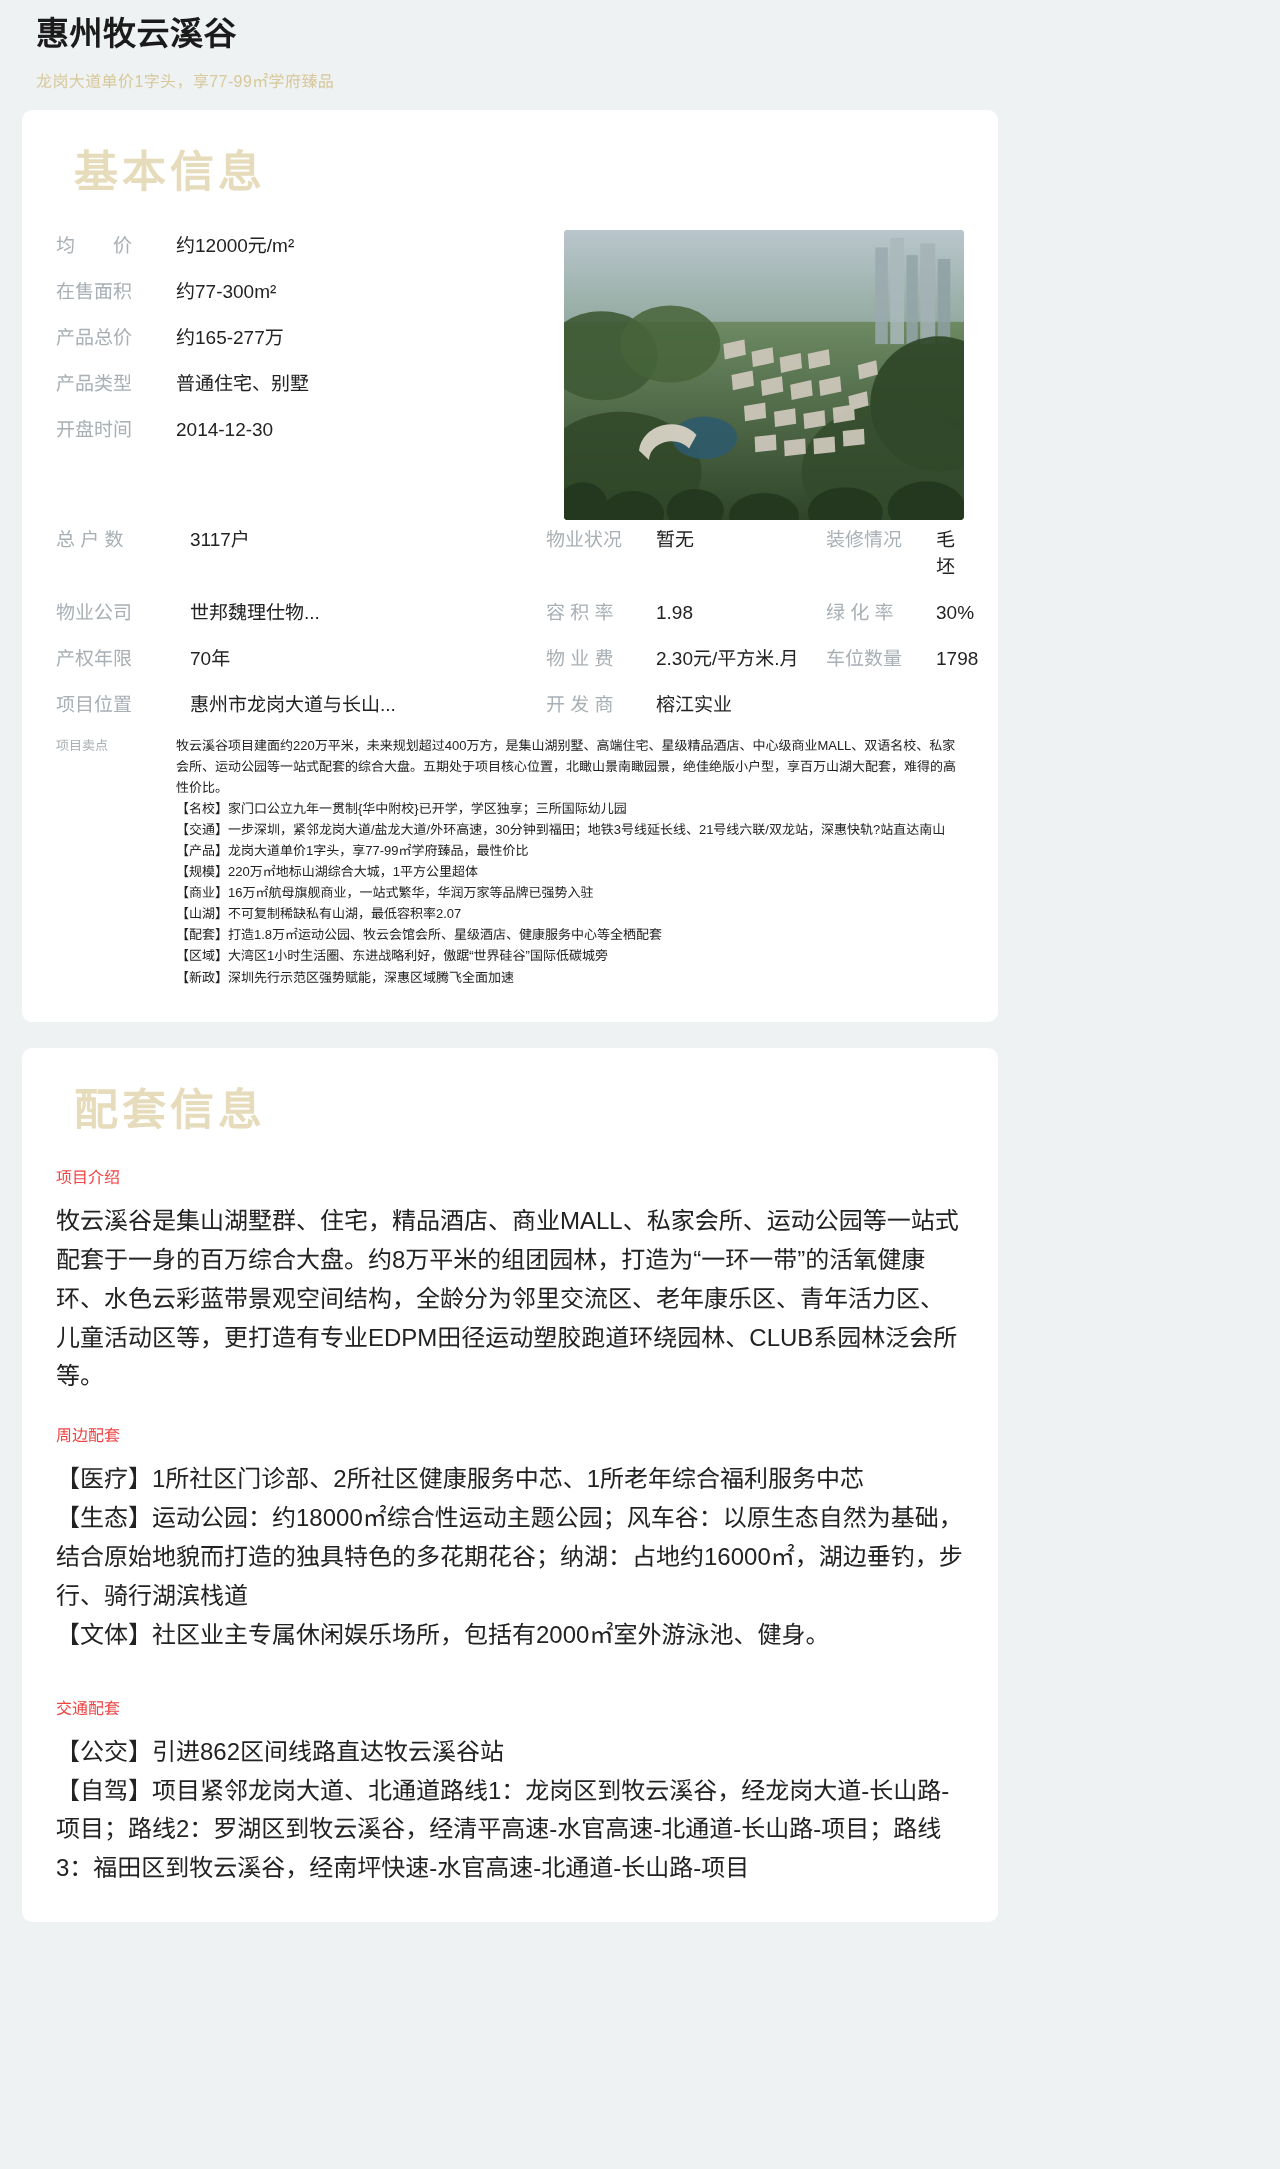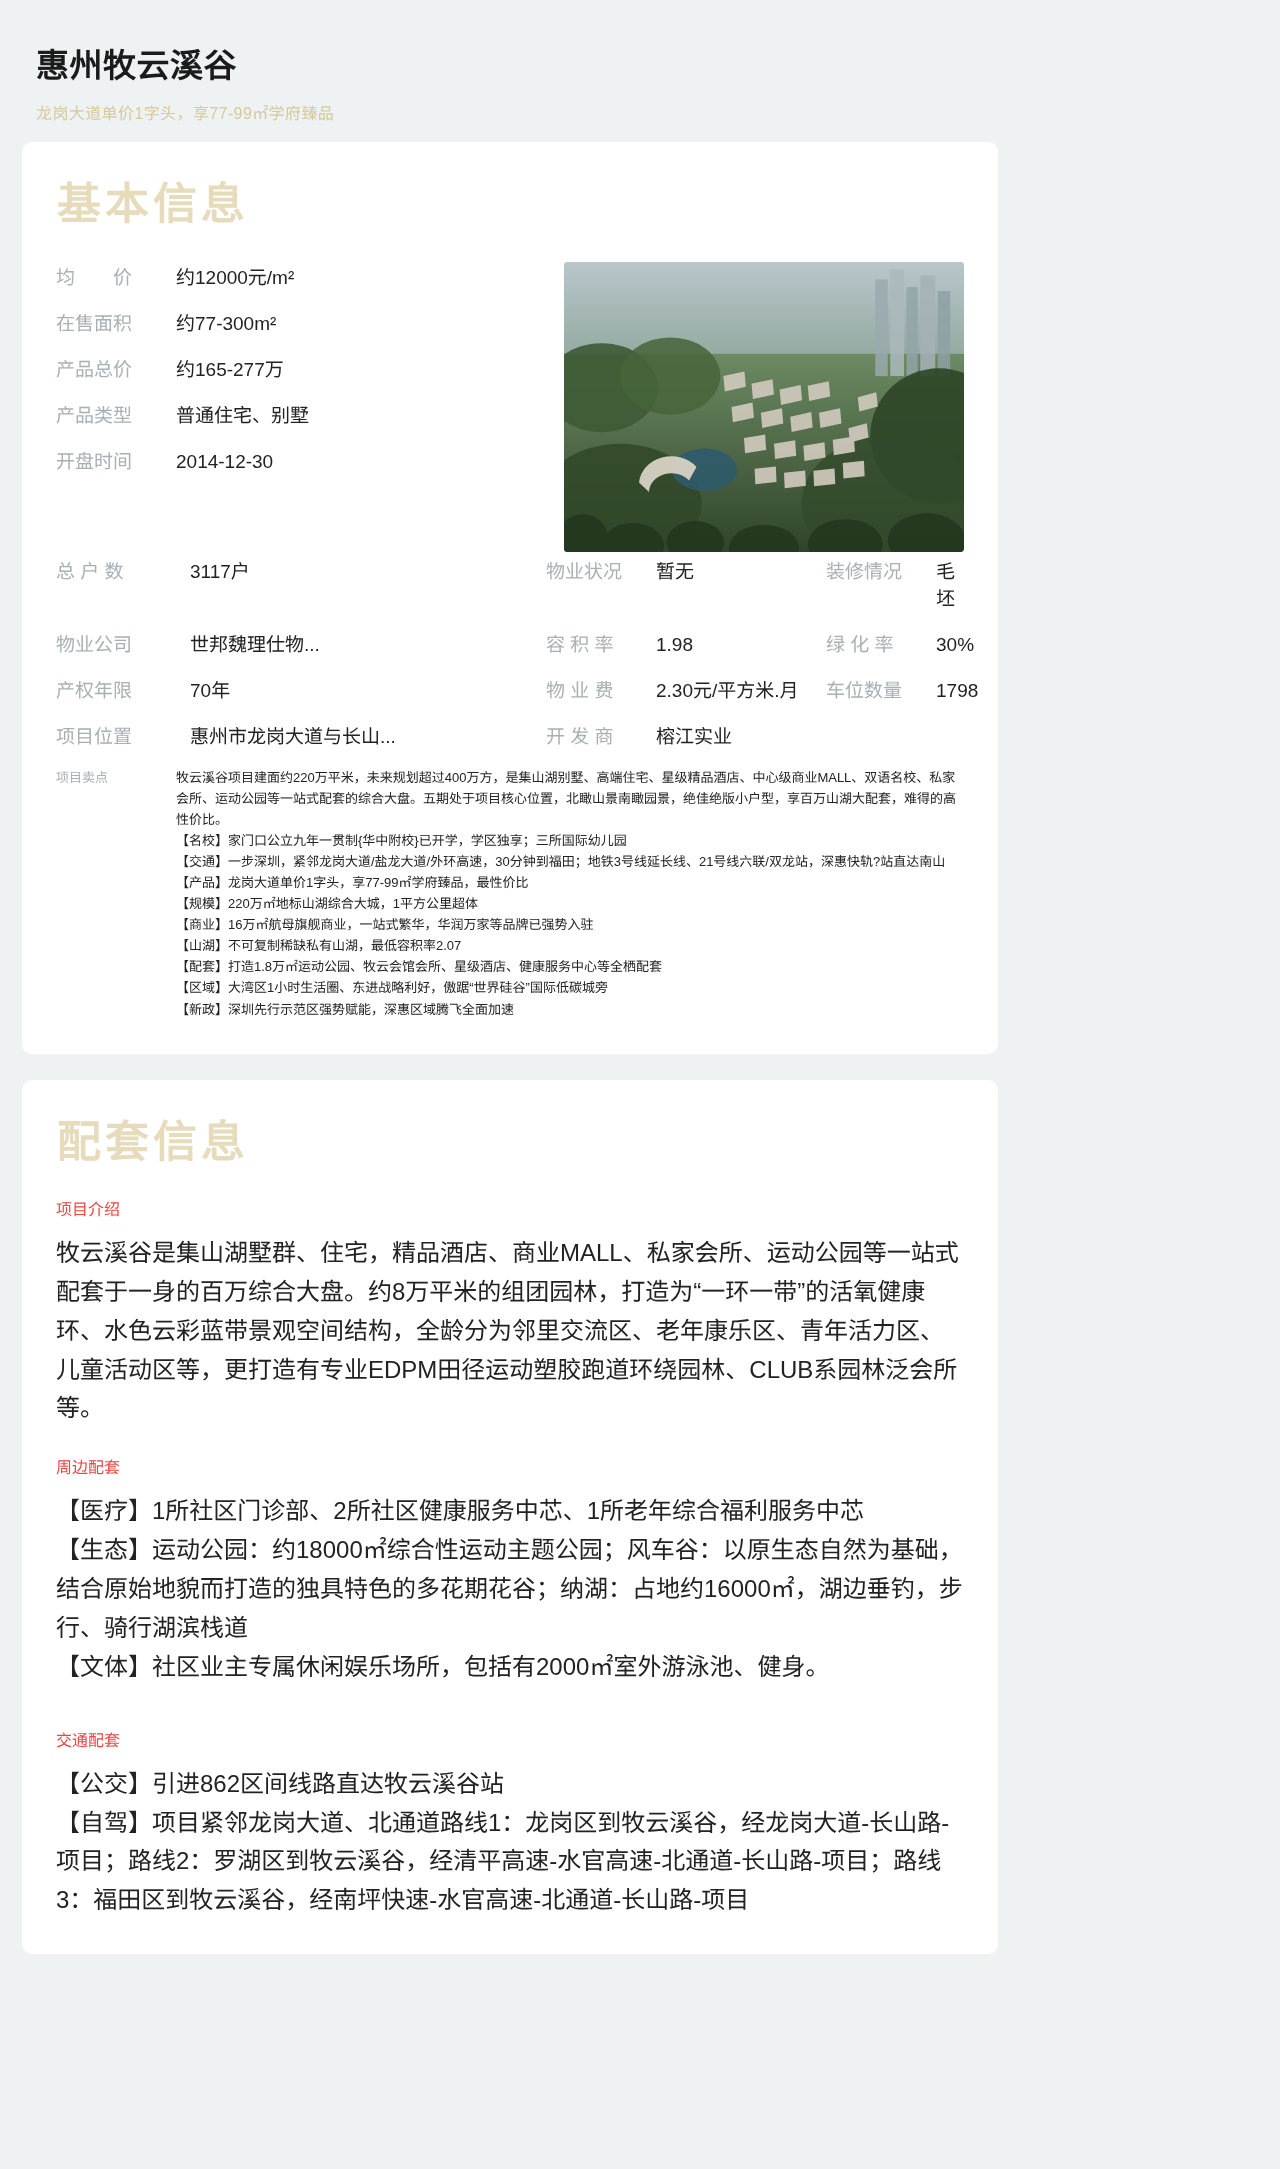--- a/index.html
+++ b/index.html
@@ -9,21 +9,21 @@
     background: #eef2f3;
     font-family: "Liberation Sans", "DejaVu Sans", sans-serif;
   }
   body {
     width: 1280px;
     min-height: 2169px;
     padding: 0;
   }
   .page {
     width: 1020px;
-    padding: 42px 22px 40px 22px;
+    padding: 10px 22px 40px 22px;
   }
   .header {
     padding: 4px 14px 18px 14px;
   }
   .header h1 {
     margin: 0 0 14px 0;
     font-size: 33px;
     line-height: 1.2;
     font-weight: bold;
     color: #1b1b1b;
@@ -39,21 +39,21 @@
     background: #ffffff;
     border-radius: 10px;
     padding: 30px 34px 34px 34px;
     margin-bottom: 26px;
   }
   .section-title {
     font-size: 44px;
     font-weight: bold;
     color: #e6dcbb;
     letter-spacing: 4px;
-    margin: 8px 0 30px 1px;
+    margin: 8px 0 30px 18px;
     line-height: 1.1;
   }
   .basic-top {
     display: flex;
     align-items: flex-start;
     gap: 18px;
   }
   .kv-col {
     flex: 0 0 490px;
     padding-top: 4px;

